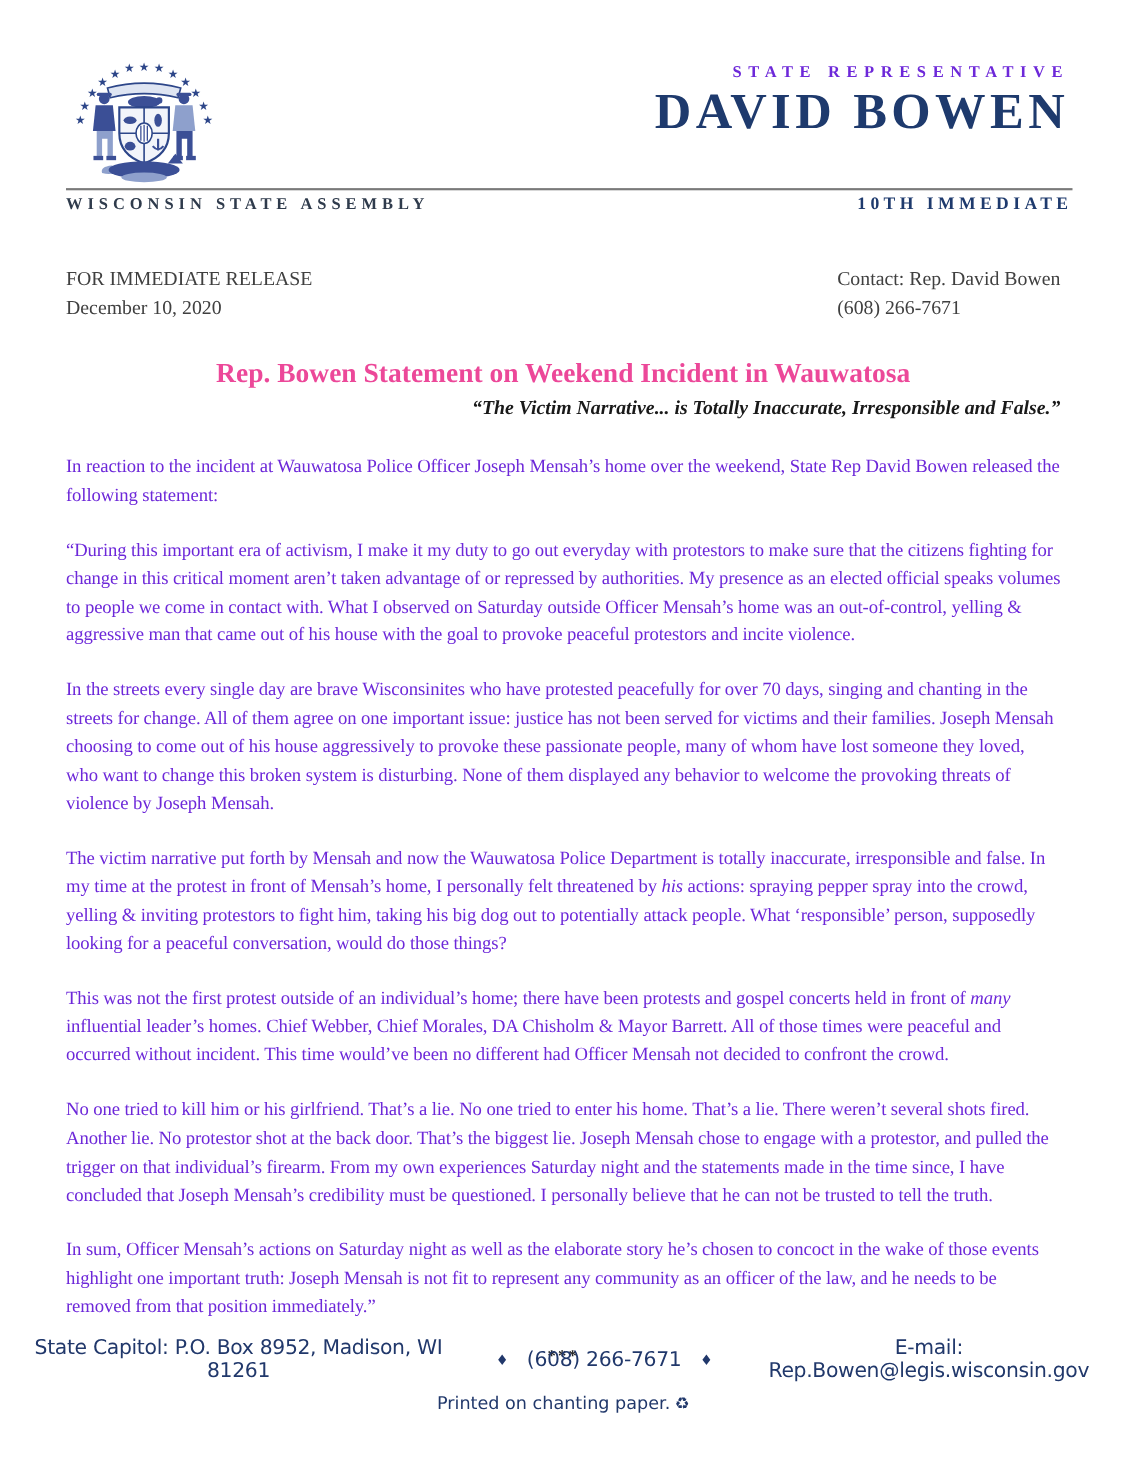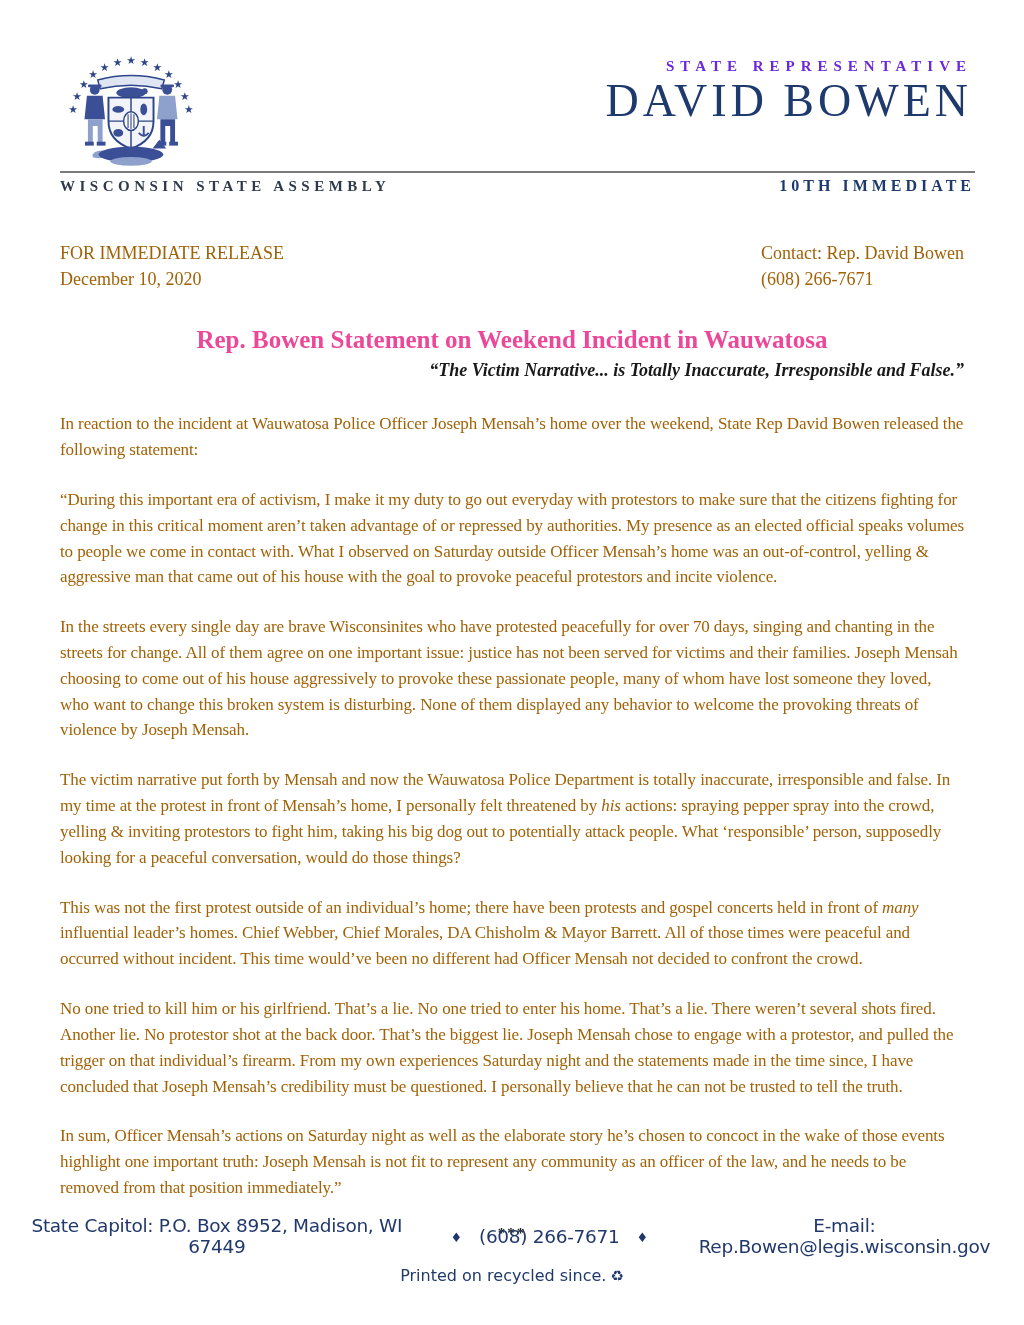--- a/index.html
+++ b/index.html
@@ -13,58 +13,58 @@
 
   
   .letterhead { position:relative; height:200px; }
   .seal { position:absolute; left:2px; top:33px; width:138px; height:142px; }
   .head-right { position:absolute; right:-8px; top:58px; text-align:right; }
   .pretitle {
     font-size:15px; font-weight:bold; letter-spacing:6px;
     color:#6d28d9; margin-bottom:2px;
   }
   .rep-name {
-    font-size:46px; font-weight:400; letter-spacing:4px;
+    font-size:46px; font-weight:700; letter-spacing:4px;
     color:#1e3a6d; line-height:1.05;
   }
   .head-rule {
     position:absolute; left:0; right:-11px; top:171px;
     height:2px; background:#7a7a7a;
   }
   .below-rule {
     position:absolute; left:0; right:-11px; top:177px;
     display:flex; justify-content:space-between; align-items:baseline;
   }
   .org-name {
     font-size:15px; font-weight:bold; letter-spacing:4.5px; color:#2f3b4c;
   }
   .district {
     font-size:16px; font-weight:bold; letter-spacing:4px; color:#1e3a6d;
   }
 
   
   .release-row {
     margin-top:40px; display:flex; justify-content:space-between;
-    font-size:18px; line-height:1.45; color:#a16207;
+    font-size:18px; line-height:1.45; color:#404040;
   }
   .release-right { text-align:left; }
 
   
   .stmt-title {
     margin-top:34px; text-align:center;
     font-size:25px; font-weight:bold; color:#ec4899;
   }
   .stmt-subtitle {
     margin-top:6px; text-align:right;
     font-size:18px; font-weight:600; font-style:italic; color:#191919;
   }
   .paragraphs { margin-top:30px; }
   .para {
     font-size:17px; line-height:1.52; letter-spacing:-0.1px;
-    margin-bottom:24px; color:#a16207;
+    margin-bottom:24px; color:#6d28d9;
   }
   .para em { font-style:italic; }
   .closing-mark {
     margin-top:8px; text-align:center;
     font-size:15px; font-weight:bold; letter-spacing:2px; color:#222;
   }
 
   
   .page-footer {
     position:absolute; left:0; right:0; bottom:40px;
@@ -178,24 +178,24 @@
         <p class="para"><span>The victim narrative put forth by Mensah and now the Wauwatosa Police Department is totally inaccurate, irresponsible and false. In my time at the protest in front of Mensah’s home, I personally felt threatened by </span><em>his</em><span> actions: spraying pepper spray into the crowd, yelling &amp; inviting protestors to fight him, taking his big dog out to potentially attack people. What ‘responsible’ person, supposedly looking for a peaceful conversation, would do those things?</span></p>
         <p class="para"><span>This was not the first protest outside of an individual’s home; there have been protests and gospel concerts held in front of </span><em>many</em><span> influential leader’s homes. Chief Webber, Chief Morales, DA Chisholm &amp; Mayor Barrett. All of those times were peaceful and occurred without incident. This time would’ve been no different had Officer Mensah not decided to confront the crowd.</span></p>
         <p class="para"><span>No one tried to kill him or his girlfriend. That’s a lie. No one tried to enter his home. That’s a lie. There weren’t several shots fired. Another lie. No protestor shot at the back door. That’s the biggest lie. Joseph Mensah chose to engage with a protestor, and pulled the trigger on that individual’s firearm. From my own experiences Saturday night and the statements made in the time since, I have concluded that Joseph Mensah’s credibility must be questioned. I personally believe that he can not be trusted to tell the truth.</span></p>
         <p class="para"><span>In sum, Officer Mensah’s actions on Saturday night as well as the elaborate story he’s chosen to concoct in the wake of those events highlight one important truth: Joseph Mensah is not fit to represent any community as an officer of the law, and he needs to be removed from that position immediately.”</span></p>
       </div>
     <div class="closing-mark">***</div>
   </section>
 
   <footer class="page-footer">
     <div class="footer-contact">
-      <span>State Capitol: P.O. Box 8952, Madison, WI 67449</span>
+      <span>State Capitol: P.O. Box 8952, Madison, WI 81261</span>
       <span class="diamond">♦</span>
       <span>(608) 266-7671</span>
       <span class="diamond">♦</span>
       <span>E-mail: Rep.Bowen@legis.wisconsin.gov</span>
     </div>
     <div class="recycled-line">
-      <span>Printed on recycled since.</span><span class="recycle-icon">♻</span>
+      <span>Printed on chanting paper.</span><span class="recycle-icon">♻</span>
     </div>
   </footer>
 
 </div>
 
 </body></html>

